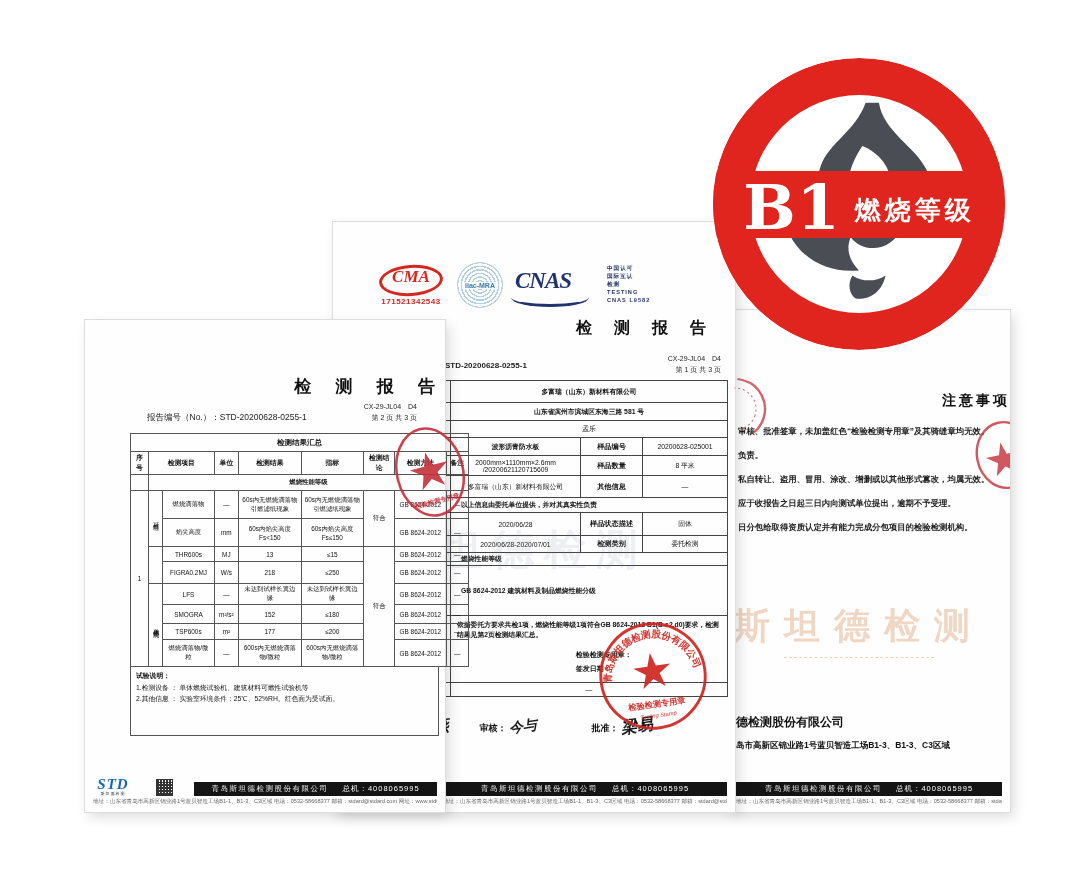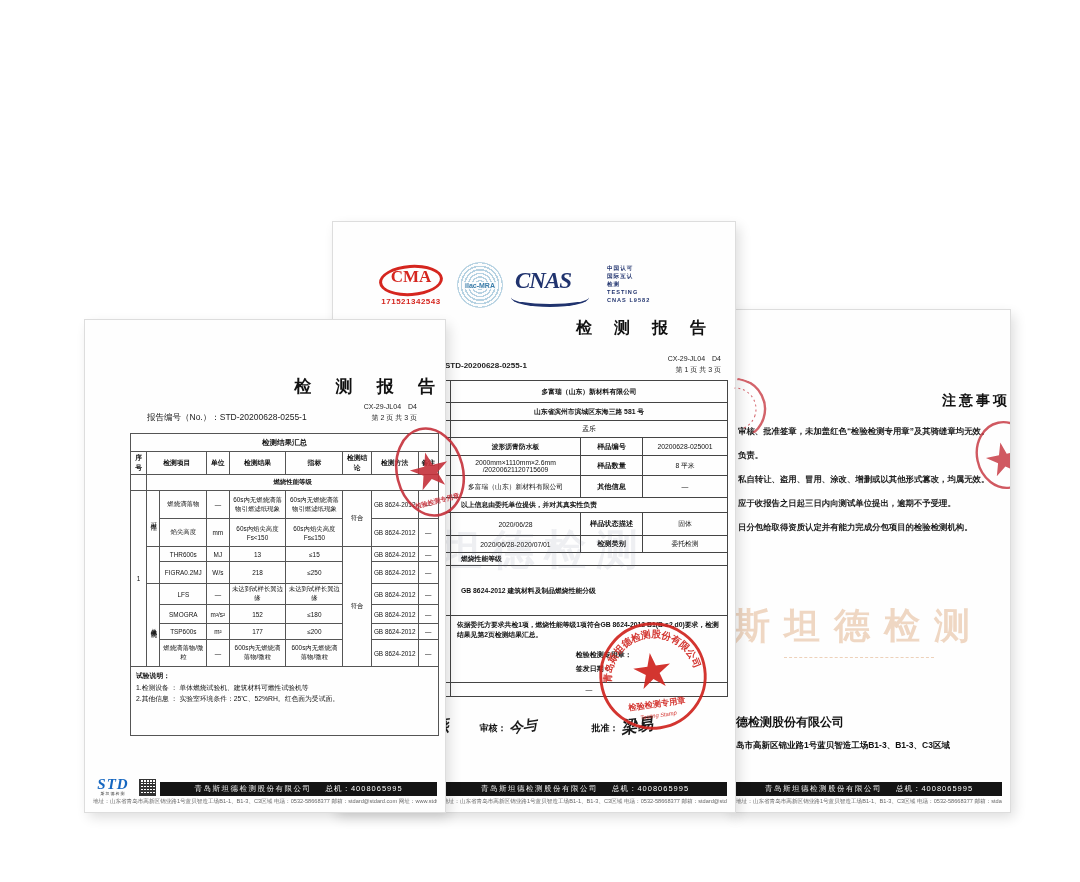--- a/index.html
+++ b/index.html
@@ -16,49 +16,49 @@
         font-weight:normal;overflow:hidden;}
 
   
   .doc-title{position:absolute;left:0;right:0;text-align:right;font-weight:bold;
              font-family:"Liberation Serif",serif;color:#111;}
   #doc-left .doc-title{top:55px;font-size:17px;letter-spacing:10px;}
   #doc-left .meta-left{position:absolute;left:62px;top:92px;font-size:8.5px;color:#222;}
   .meta-right{position:absolute;text-align:right;font-size:7px;color:#222;line-height:1.5;}
   #doc-left .meta-right{right:28px;top:82px;}
   #left-table-wrap{position:absolute;left:45px;top:113px;width:309px;}
-  #left-table{width:309px;font-size:6.4px;color:#111;}
+  #left-table{width:339px;font-size:6.4px;color:#111;}
   #left-table .cap{font-size:7.5px;font-weight:bold;height:15px;}
   #left-table th{font-size:6.8px;font-weight:bold;height:17px;}
   #left-table .sec{height:13px;font-weight:bold;}
   #left-table .vtext{writing-mode:vertical-rl;text-orientation:upright;letter-spacing:1px;padding:0;}
   .notes-box{border:1px solid #555;border-top:none;margin-top:0;padding:3px 5px;
              font-size:6.8px;text-align:left;line-height:1.7;color:#111;min-height:62px;}
   .notes-box .nt{font-weight:bold;}
 
   
   .footer{position:absolute;left:8px;right:8px;bottom:6px;}
-  .footer-row{display:flex;align-items:flex-end;gap:4px;}
+  .footer-row{display:flex;align-items:flex-end;gap:21px;}
   .std-logo{width:40px;text-align:center;line-height:1;}
   .std-txt{font-style:italic;font-weight:bold;font-size:15px;color:#1566c0;
            font-family:"Liberation Serif",serif;letter-spacing:1px;}
   .std-sub{font-size:4px;color:#333;letter-spacing:1px;}
   .qr{width:15px;height:15px;border:1px solid #333;margin-left:2px;
       background:repeating-linear-gradient(0deg,#333 0 1.5px,transparent 1.5px 3px),
                  repeating-linear-gradient(90deg,#333 0 1.5px,transparent 1.5px 3px);}
   .bar{flex:1;background:#141414;color:#eee;height:14px;display:flex;align-items:center;
        justify-content:center;gap:14px;font-size:7.5px;letter-spacing:1.5px;white-space:nowrap;}
   .bar .ph{color:#fff;letter-spacing:1px;}
   .addr-line{font-size:5.6px;color:#666;margin-top:2px;text-align:center;white-space:nowrap;
              overflow:hidden;letter-spacing:0;}
 
   
   .logos{position:absolute;left:42px;top:40px;height:55px;width:330px;}
   .cma{position:absolute;left:0;top:2px;width:72px;text-align:center;}
-  .cma-ovalwrap{position:relative;height:28px;}
+  .cma-ovalwrap{position:relative;height:28px;font-style:italic;}
   .cma-oval{position:absolute;left:4px;top:1px;width:58px;height:25px;border:3px solid #d5261f;
             border-radius:50%;transform:rotate(-4deg);}
   .cma-text{position:relative;font-size:17px;font-weight:900;color:#d5261f;letter-spacing:0;
             font-family:"Liberation Serif",serif;top:3px;}
   .cma-no{font-size:8px;font-weight:bold;color:#d5261f;margin-top:5px;letter-spacing:.5px;}
   .ilac{position:absolute;left:82px;top:0;width:46px;height:46px;border-radius:50%;
         background:repeating-radial-gradient(circle at 50% 50%,#b6d2e2 0 1.5px,#fdfdfd 1.5px 3.6px);
         display:flex;align-items:center;justify-content:center;}
   .ilac span{background:rgba(255,255,255,.85);font-size:7px;font-weight:bold;color:#3a7ca8;
              padding:0 1px;letter-spacing:0;}
@@ -438,14 +438,26 @@
         <polygon points="20,2 24.4,15.6 39.2,15.6 27.2,24 31.6,38 20,29.2 8.4,38 12.8,24 0.8,15.6 15.6,15.6" fill="#c5303a"></polygon>
       </g>
     <text x="37" y="80" text-anchor="middle" font-size="6.5" fill="#c5303a" font-weight="bold">检验检测专用章</text>
   </svg>
 
   <svg class="seal" id="seal-b" viewBox="0 0 70 70">
     <circle cx="35" cy="35" r="30" fill="none" stroke="#c5303a" stroke-width="2.4"></circle>
     <circle cx="35" cy="35" r="21" fill="none" stroke="#c5303a" stroke-width="1" stroke-dasharray="2 3"></circle>
   </svg>
 
+  <div class="badge">
+    <svg class="flame" viewBox="0 0 200 260">
+      <path fill="#4a4d53" d="M108 8 C96 42 64 56 54 84 C46 106 52 124 48 140 C30 130 22 112 24 92 C8 112 4 140 16 166 C30 196 64 214 100 210 C88 198 84 184 90 170 C100 184 122 188 138 176 C158 162 164 136 154 114 C170 124 176 146 170 166 C188 148 194 116 182 90 C168 60 130 44 124 8 Z"></path>
+      <path fill="#ffffff" d="M104 60 C88 84 82 108 92 130 C102 120 106 106 106 94 C112 112 108 132 96 148 C120 146 136 128 138 106 C139 86 124 68 104 60 Z"></path>
+      <path fill="#4a4d53" d="M92 216 C104 224 120 224 132 216 C128 236 112 246 96 244 C88 238 86 226 92 216 Z"></path>
+    </svg>
+    <div class="badge-ring"></div>
+    <div class="band">
+      <span class="b1">B1</span>
+      <span class="sub">燃烧等级</span>
+    </div>
+  </div>
 
 </div>
 
 </body></html>

